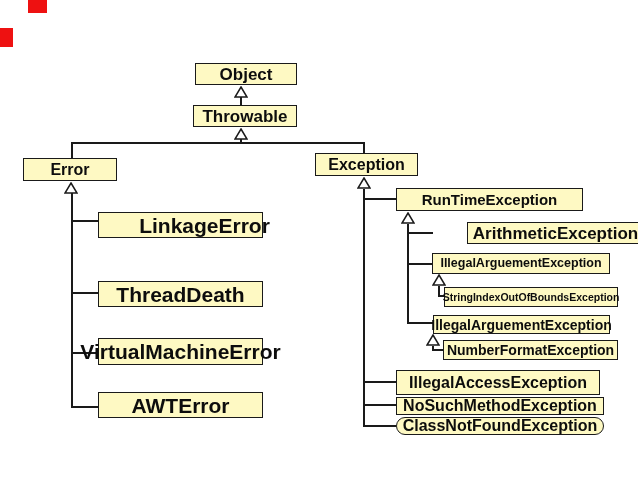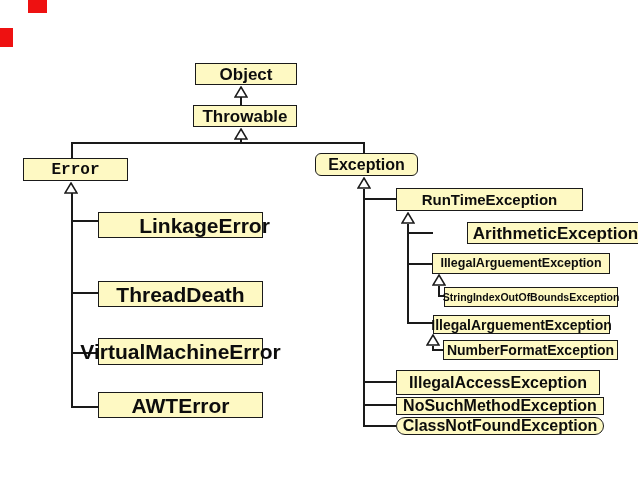--- a/index.html
+++ b/index.html
@@ -75,22 +75,22 @@
     </svg>
   <svg class="tri" style="left:432px;top:274px;" width="14" height="12" viewBox="0 0 14 12">
       <polygon points="7,1 13,11 1,11" fill="#ffffff" stroke="#1a1a1a" stroke-width="1.5"></polygon>
     </svg>
   <svg class="tri" style="left:426px;top:334px;" width="14" height="12" viewBox="0 0 14 12">
       <polygon points="7,1 13,11 1,11" fill="#ffffff" stroke="#1a1a1a" stroke-width="1.5"></polygon>
     </svg>
 
   <div class="box" style="left:195px;top:63px;width:102px;height:22px;font-size:17px;">Object</div>
   <div class="box" style="left:193px;top:105px;width:104px;height:22px;font-size:17px;">Throwable</div>
-  <div class="box" style="left:23px;top:158px;width:105px;height:23px;font-size:16px;font-family:Liberation Mono, monospace;">Error</div>
-  <div class="box" style="left:315px;top:153px;width:103px;height:23px;font-size:16px;border-radius:6px;">Exception</div>
+  <div class="box" style="left:23px;top:158px;width:94px;height:23px;font-size:16px;">Error</div>
+  <div class="box" style="left:315px;top:153px;width:103px;height:23px;font-size:16px;">Exception</div>
 
   <div class="box" style="left:98px;top:212px;width:165px;height:26px;font-size:21px;padding-left:48px;">LinkageError</div>
   <div class="box" style="left:98px;top:281px;width:165px;height:26px;font-size:21px;">ThreadDeath</div>
   <div class="box" style="left:98px;top:338px;width:165px;height:27px;font-size:21px;">VirtualMachineError</div>
   <div class="box" style="left:98px;top:392px;width:165px;height:26px;font-size:21px;">AWTError</div>
 
   <div class="box" style="left:396px;top:188px;width:187px;height:23px;font-size:15px;">RunTimeException</div>
   <div class="box" style="left:433px;top:222px;width:177px;height:22px;font-size:17px;margin-left:34px;">ArithmeticException</div>
   <div class="box" style="left:432px;top:253px;width:178px;height:21px;font-size:12.5px;">IllegalArguementException</div>
   <div class="box" style="left:444px;top:287px;width:174px;height:20px;font-size:10.5px;text-align:right;">StringIndexOutOfBoundsException</div>

